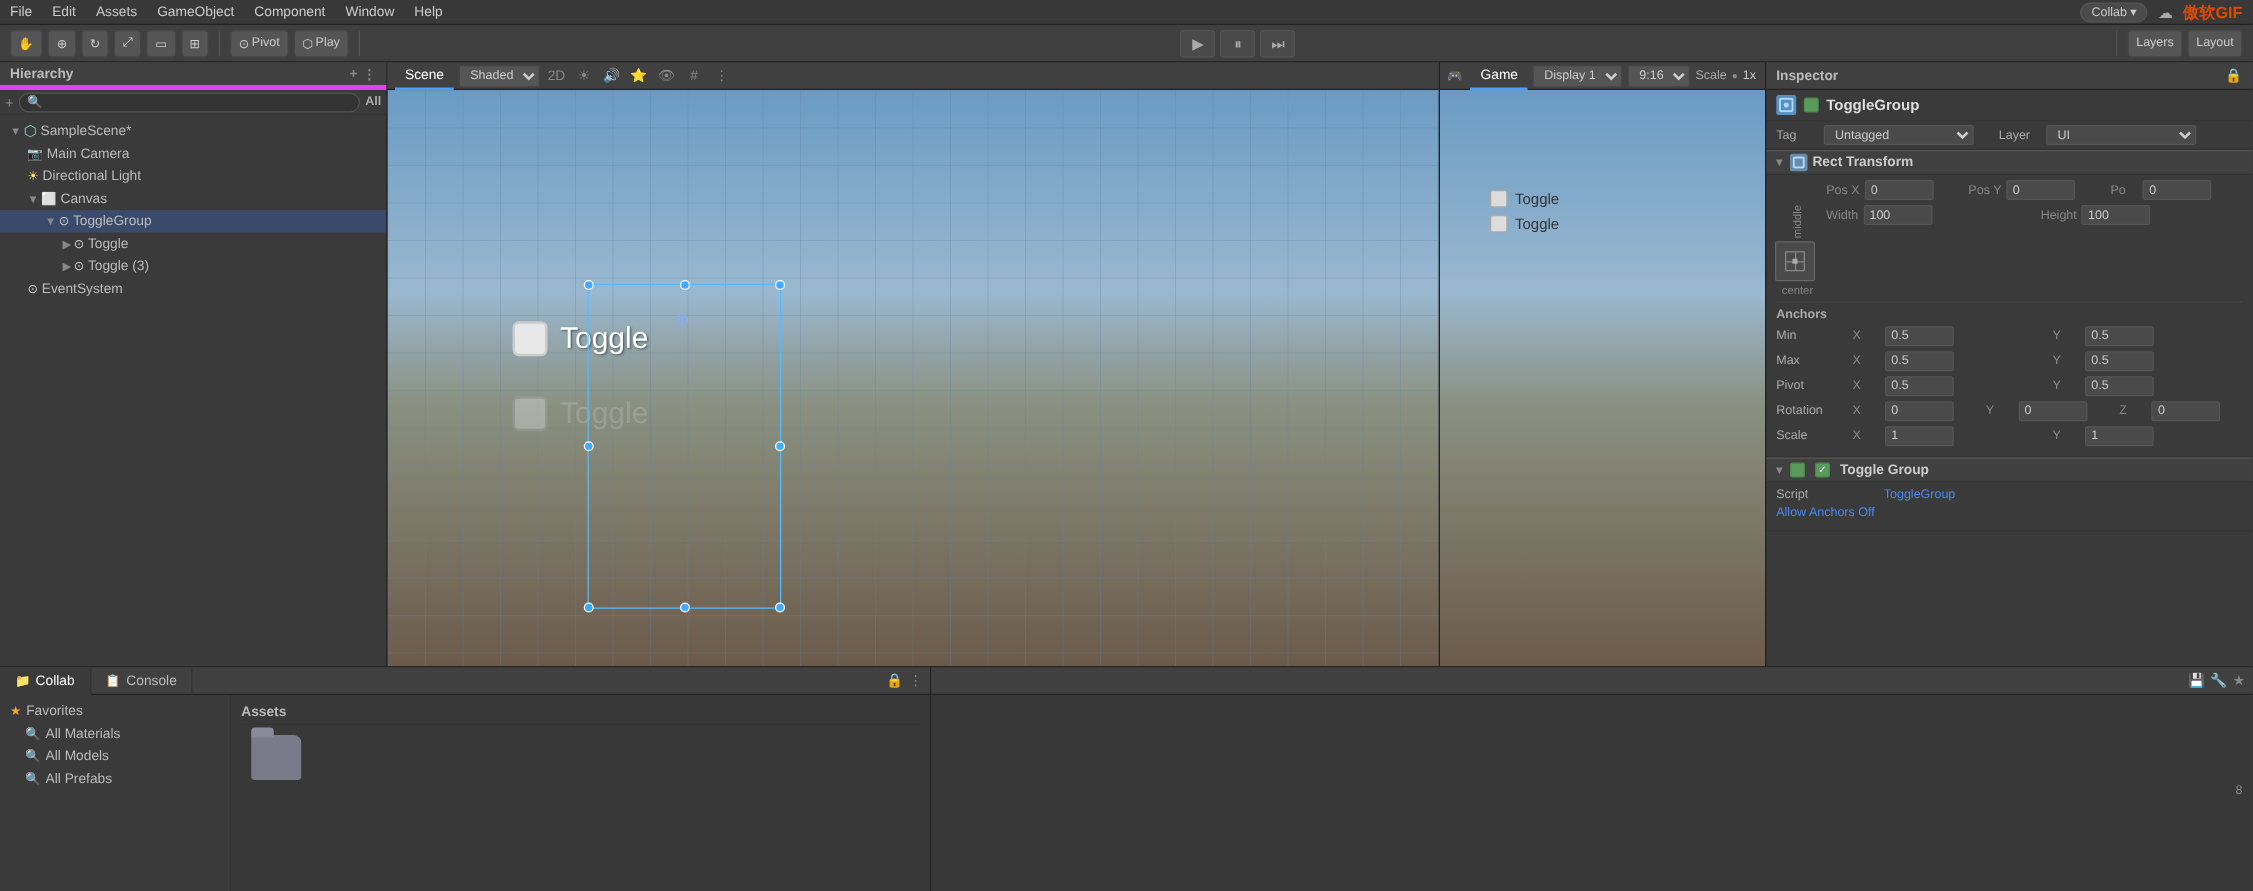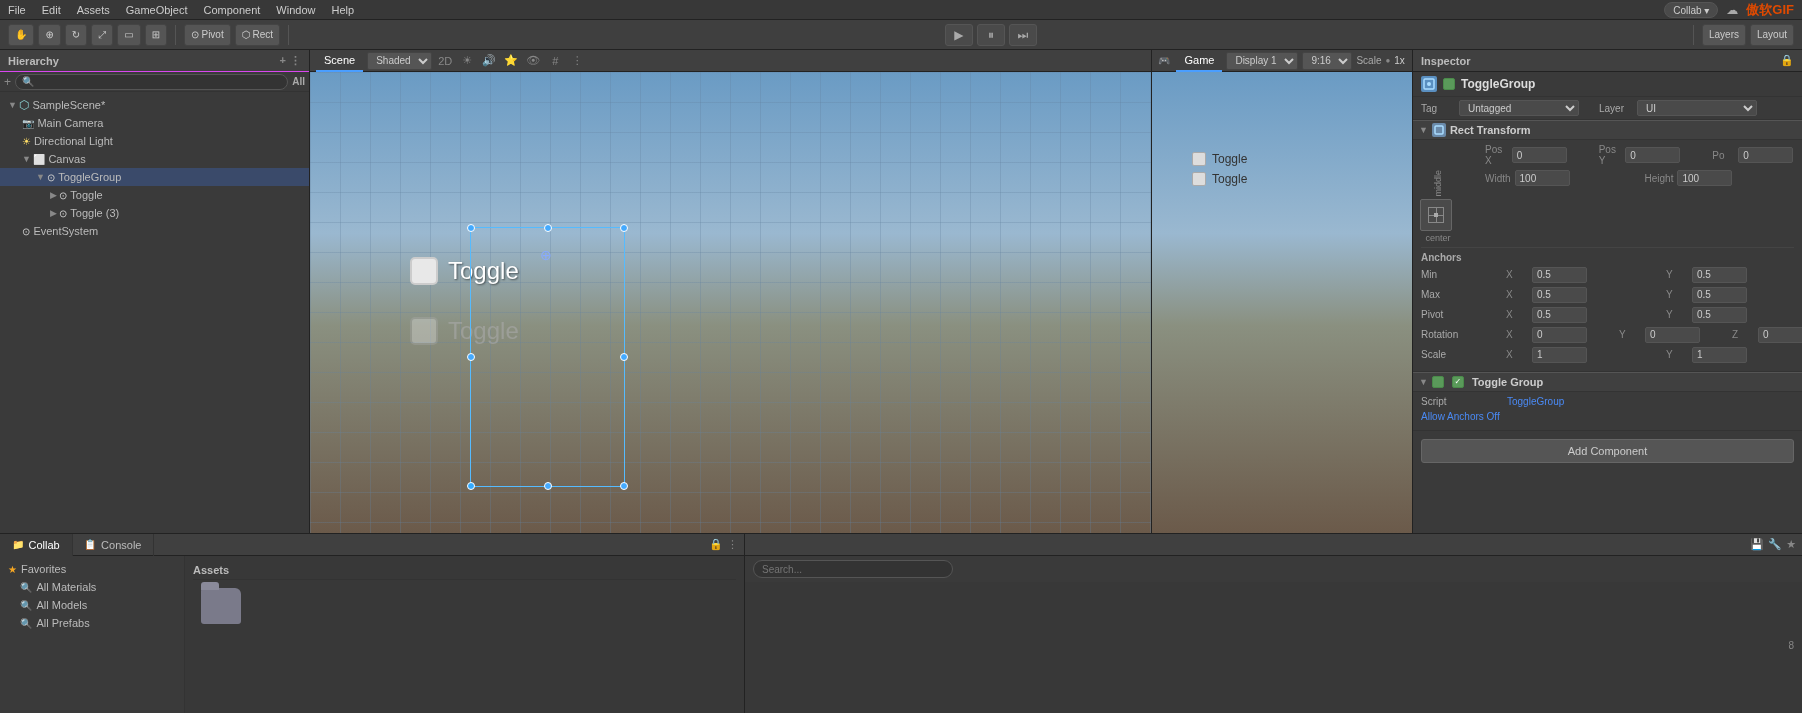--- a/index.html
+++ b/index.html
@@ -75,21 +75,21 @@
       width: 310px;
       min-width: 310px;
       background: #3a3a3a;
       border-right: 1px solid #222;
       display: flex;
       flex-direction: column;
     }
     .panel-header {
       height: 22px;
       background: #404040;
-      border-bottom: 1px solid #d946ef;
+      border-bottom: 4px solid #d946ef;
       display: flex;
       align-items: center;
       padding: 0 8px;
       font-size: 11px;
       color: #bbb;
       font-weight: 600;
       justify-content: space-between;
     }
     .panel-header-title { display: flex; align-items: center; gap: 6px; }
     .panel-header-icons { display: flex; gap: 4px; color: #888; }
@@ -392,21 +392,20 @@
       display: flex;
       align-items: center;
       gap: 8px;
       flex: 1;
     }
     .rt-pair {
       display: flex;
       align-items: center;
       gap: 4px;
       flex: 1;
-      margin-left: 24px;
     }
     
     .anchor-preset {
       width: 32px;
       height: 32px;
       border: 1px solid #666;
       background: #4a4a4a;
       display: flex;
       align-items: center;
       justify-content: center;
@@ -666,21 +665,21 @@
   <div class="toolbar-btn">▭</div>
   <div class="toolbar-btn">⊞</div>
   <div class="toolbar-sep"></div>
 
   <div class="toolbar-btn">
     <span>⊙</span>
     <span>Pivot</span>
   </div>
   <div class="toolbar-btn">
     <span>⬡</span>
-    <span>Rect</span>
+    <span>Play</span>
   </div>
 
   <div class="toolbar-sep"></div>
 
   <div style="flex:1; display:flex; justify-content:center; gap:4px; align-items:center;">
     <div class="play-btn">▶</div>
     <div class="play-btn">⏸</div>
     <div class="play-btn">⏭</div>
   </div>
 
@@ -1024,21 +1023,20 @@
       <div class="toggle-group-section">
         <div class="tg-row">
           <span class="tg-label">Script</span>
           <span class="tg-value">ToggleGroup</span>
         </div>
         <div class="tg-row">
           <a class="tg-link">Allow Anchors Off</a>
         </div>
       </div>
 
-      <button class="add-component-btn">Add Component</button>
     </div>
   </div>
 
 </div>
 
 <div id="bottom-panels" style="height:180px; display:flex; border-top:1px solid #222; position:absolute; bottom:0; width:1802px;">
 
   <div id="project-console" style="width:745px; background:#3a3a3a; border-right:1px solid #222; display:flex; flex-direction:column;">
     <div class="bottom-tabs">
       <div class="bottom-tab active">
@@ -1087,23 +1085,20 @@
   </div>
 
   <div id="game-bottom" style="flex:1; background:#3a3a3a; display:flex; flex-direction:column;">
     <div class="game-bottom-toolbar">
       <div style="margin-left:auto; display:flex; gap:4px; align-items:center;">
         <span style="cursor:pointer; color:#888; font-size:11px;">💾</span>
         <span style="cursor:pointer; color:#888; font-size:11px;">🔧</span>
         <span style="cursor:pointer; color:#888; font-size:11px;">★</span>
       </div>
     </div>
-    <div style="padding:4px 8px;">
-      <input type="text" class="search-input" placeholder="Search..." style="width: 200px; background: rgb(51, 51, 51); border: 1px solid rgb(85, 85, 85); border-radius: 10px; color: rgb(204, 204, 204); font-size: 10px; height: 18px; padding: 0px 8px;">
-    </div>
     <div class="game-bottom-content" style="flex:1; background:#383838; display:flex; align-items:center; justify-content:flex-end; padding-right:8px; padding-bottom:4px;">
       <span style="font-size:10px; color:#888;">8</span>
     </div>
   </div>
 
 </div>
 
 </div>
 
 </body></html>

